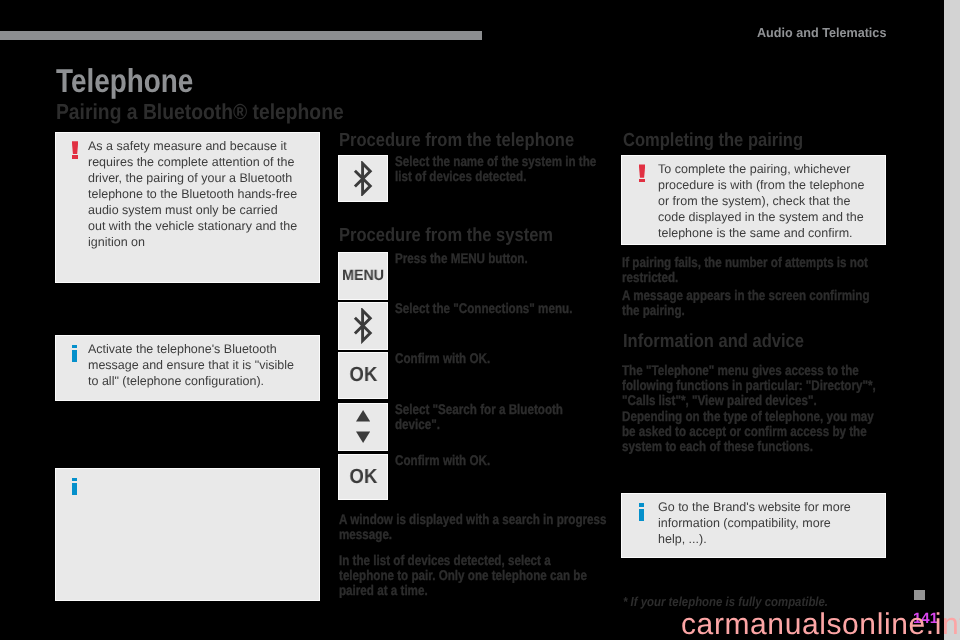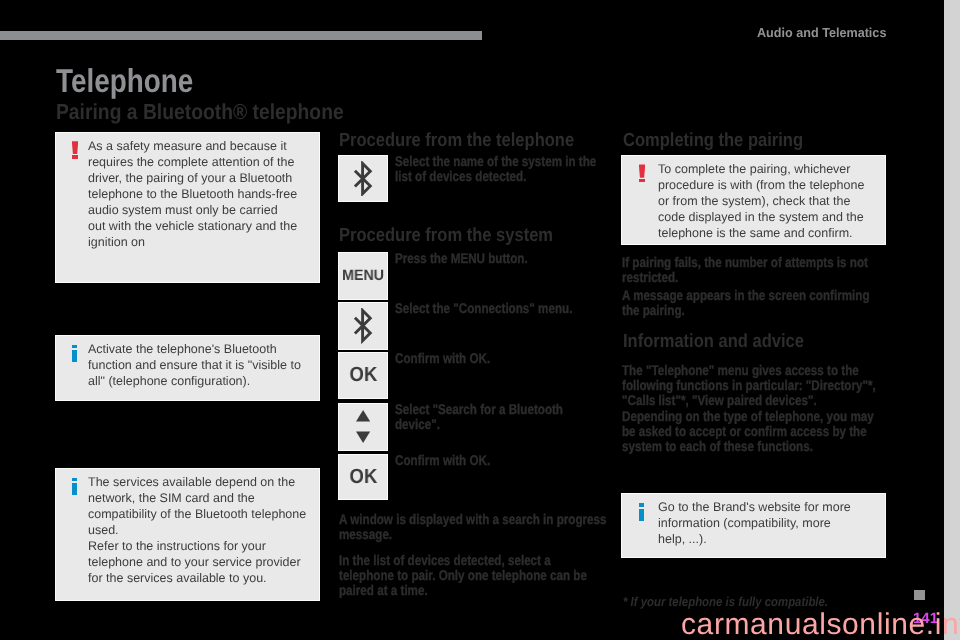--- a/index.html
+++ b/index.html
@@ -58,28 +58,26 @@
   <div class="excl" style="left:71.8px;top:141.2px">
       <div class="t"></div>
       <div class="d"></div>
     </div>
   <div class="boxtext" style="left:88px;top:137.5px;width:210px">As a safety measure and because it requires the complete attention of the driver, the pairing of your a Bluetooth telephone to the Bluetooth hands-free audio system must only be carried out with the vehicle stationary and the ignition on</div>
   <div class="box" style="left:55px;top:335px;width:265px;height:66px"></div>
   <div class="inf" style="left:71.8px;top:344.6px">
       <div class="d"></div>
       <div class="t"></div>
     </div>
-  <div class="boxtext" style="left:88px;top:340.5px;width:216px">Activate the telephone's Bluetooth function and ensure that it is "visible to all" (telephone configuration).</div>
+  <div class="boxtext" style="left:88px;top:340.5px;width:216px">Activate the telephone's Bluetooth message and ensure that it is "visible to all" (telephone configuration).</div>
   <div class="box" style="left:55px;top:468px;width:265px;height:133px"></div>
   <div class="inf" style="left:71.8px;top:477.6px">
       <div class="d"></div>
       <div class="t"></div>
     </div>
-  <div class="boxtext" style="left:88px;top:473.5px;width:223px">The services available depend on the network, the SIM card and the compatibility of the Bluetooth telephone used.
-Refer to the instructions for your telephone and to your service provider for the services available to you.</div>
   <div class="h2" style="left:339px;top:131px">Procedure from the telephone</div>
   <div class="key" style="top:154.7px;height:47.1px">
       <svg viewBox="0 0 80 146" width="19.2" height="35.2">
         <path d="M8 40 L72 104 L40 136 L40 10 L72 42 L8 106" fill="none" stroke="#3b3b3b" stroke-width="12" stroke-linecap="butt" stroke-linejoin="miter"></path>
       </svg>
     </div>
   <div class="dk" style="left:395px;top:153.5px;width:250px">Select the name of the system in the list of devices detected.</div>
   <div class="h2" style="left:339px;top:226px">Procedure from the system</div>
   <div class="key" style="top:251.9px;height:48.1px">
       <span class="keylbl" style="font-size:15px;transform:scaleX(.95)">MENU</span>

